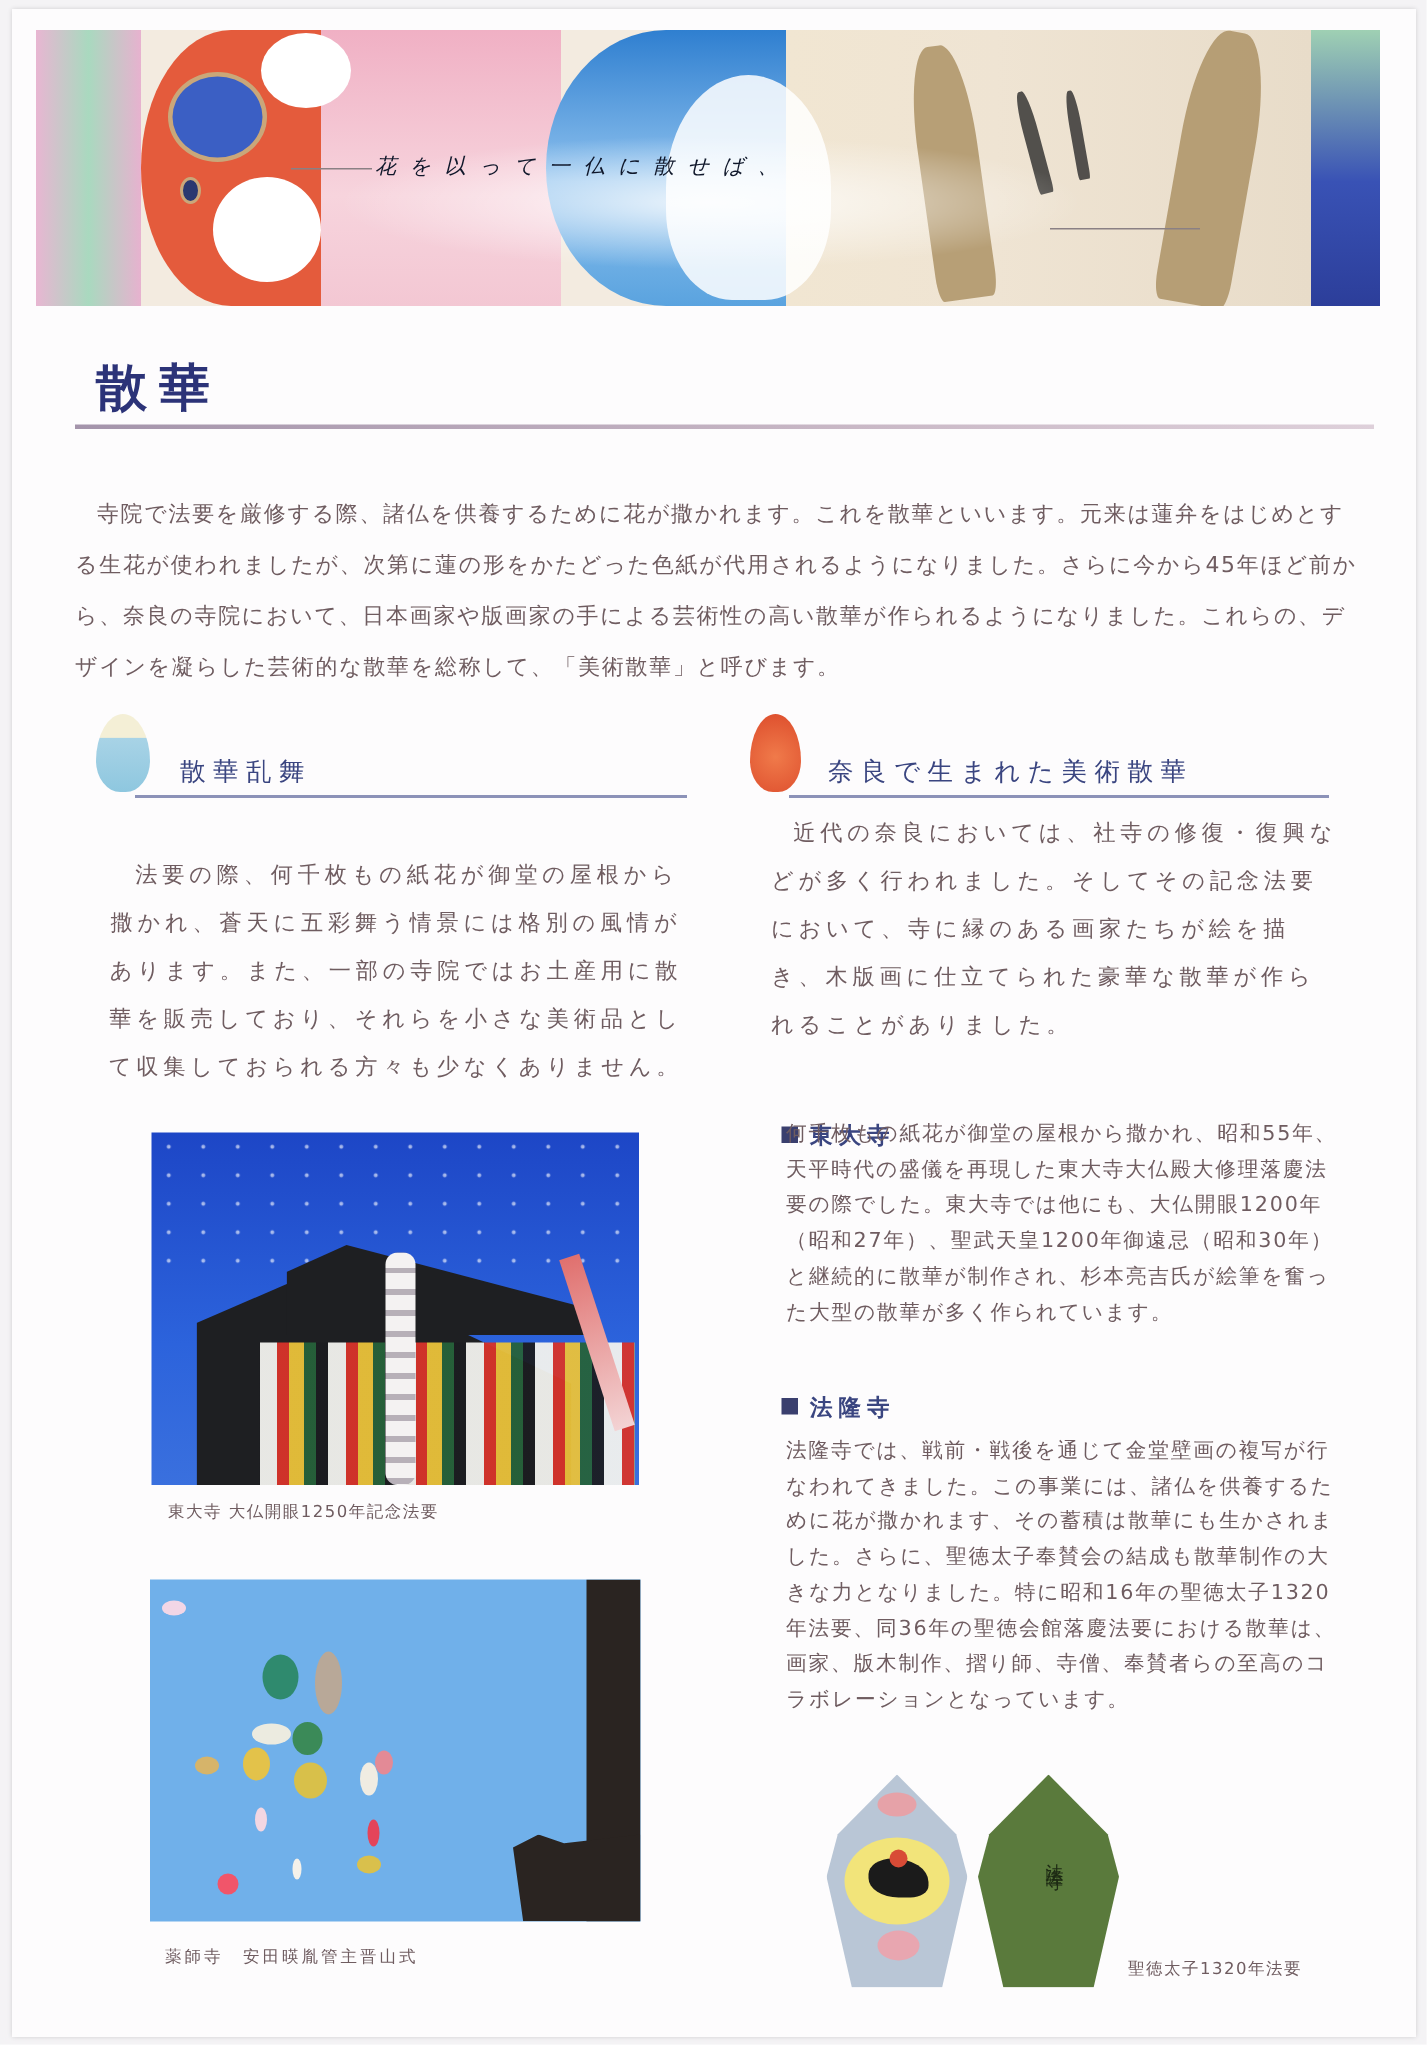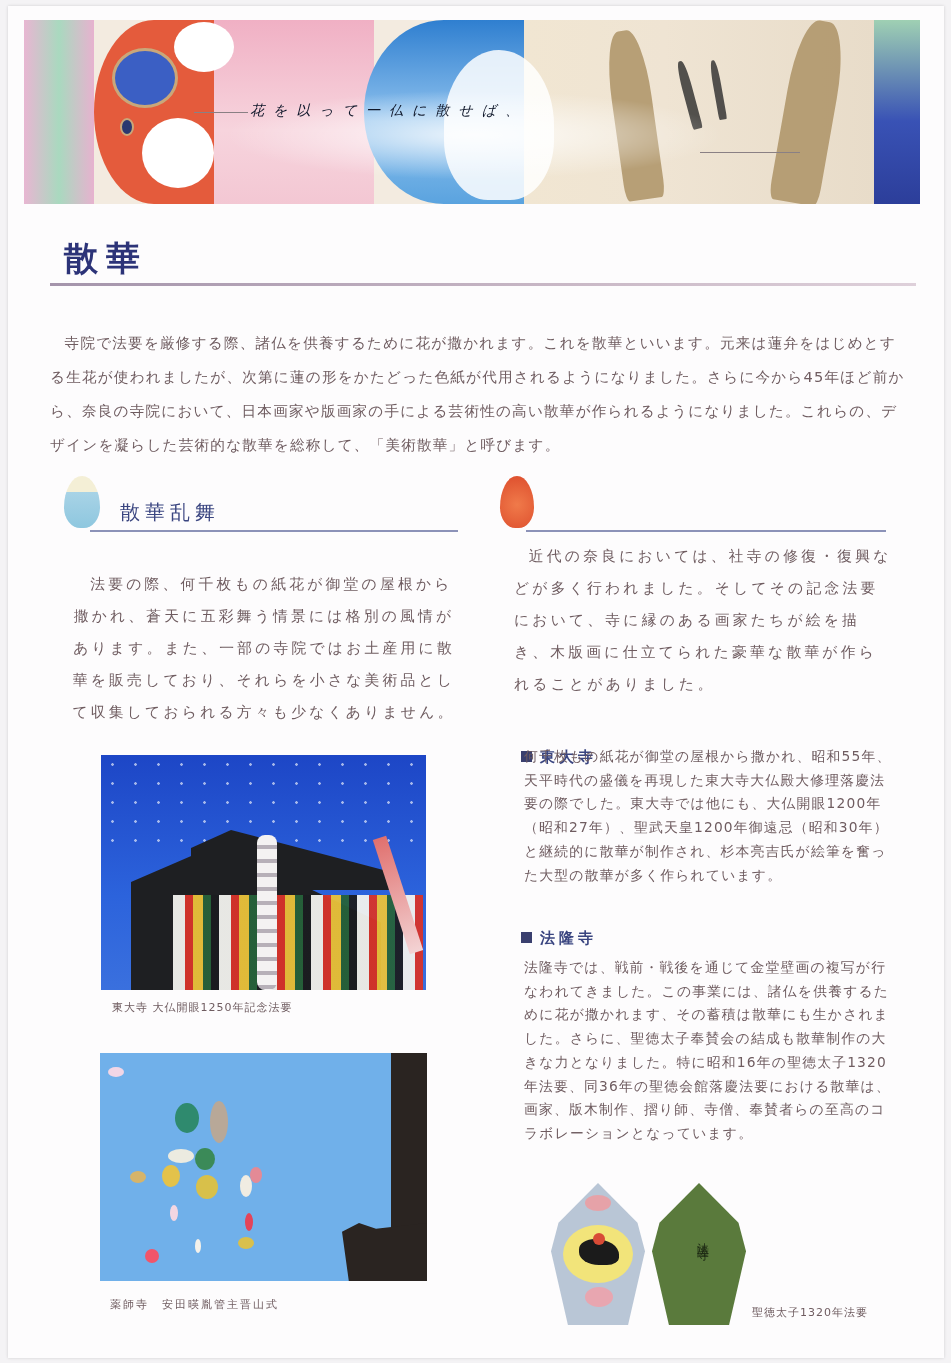--- a/index.html
+++ b/index.html
@@ -51,21 +51,21 @@
   .title-rule { position: absolute; left: 50px; top: 283px; width: 866px; height: 3px; background: linear-gradient(90deg,#a494ab,#c9b8c6 60%,#ded0da); }
   .intro { position: absolute; left: 50px; top: 297px; width: 860px; font-size: 14.6px; line-height: 34px; color: #6f5c60; letter-spacing: 1.2px; text-indent: 1em; margin-top: 29px; }
 
   
   .sec-head { position: absolute; height: 60px; }
   .sec-left { left: 60px; top: 476px; width: 398px; }
   .sec-right { left: 496px; top: 476px; width: 390px; }
   .petal { position: absolute; left: 4px; top: 0; width: 36px; height: 52px; border-radius: 50% 50% 45% 45% / 60% 60% 40% 40%; }
   .petal-blue { background: linear-gradient(180deg,#f4efd6 30%,#a8d3e6 31%,#8ec7df); }
   .petal-red { background: radial-gradient(circle at 50% 55%,#f07a4a,#dc4b2b); width: 34px; }
-  .sec-title { position: absolute; bottom: 10px; font-size: 20px; color: #3a4580; letter-spacing: 5px; white-space: nowrap; }
+  .sec-title { position: absolute; bottom: 10px; font-size: 17px; color: #3a4580; letter-spacing: 5px; white-space: nowrap; }
   .sec-left .sec-title { left: 60px; }
   .sec-right .sec-title { left: 56px; }
   .sec-rule { position: absolute; left: 30px; right: 0; bottom: 4px; height: 2px; background: #8c92b8; }
 
   .col-text { position: absolute; font-size: 14.8px; line-height: 32px; color: #6f5c60; letter-spacing: 3.2px; }
   .left-text { left: 72px; top: 568px; width: 384px; text-indent: 1em; text-align: center; }
   .right-text { left: 514px; top: 540px; width: 380px; text-indent: 1em; }
 
   .sub-head { position: absolute; font-size: 15px; color: #3a4580; letter-spacing: 4px; font-weight: bold; }
   .sub-head .sq { display: inline-block; width: 11px; height: 11px; background: #3a3f6e; margin-right: 8px; vertical-align: 0; }
@@ -169,20 +169,21 @@
   <div class="disc" style="left:45px;top:196px;width:14px;height:14px;background:#f1556a;"></div>
   <div class="disc" style="left:95px;top:186px;width:6px;height:14px;background:#f4f1ea;"></div>
   <div class="disc" style="left:138px;top:184px;width:16px;height:12px;background:#d9c04c;"></div>
   <div class="bldg"></div>
   <div class="eave"></div>
 </div>
 <div class="caption cap2">薬師寺　安田暎胤管主晋山式</div>
 
 <div class="sec-head sec-right">
   <div class="petal petal-red"></div>
+  <div class="sec-title">奈良で生まれた美術散華</div>
   <div class="sec-rule"></div>
 </div>
 <p class="col-text right-text">近代の奈良においては、社寺の修復・復興などが多く行われました。そしてその記念法要において、寺に縁のある画家たちが絵を描き、木版画に仕立てられた豪華な散華が作られることがありました。</p>
 
 <div class="sub-head sh1">
   <span class="sq"></span><span>東大寺</span>
 </div>
 <p class="sub-text st1">何千枚もの紙花が御堂の屋根から撒かれ、昭和55年、天平時代の盛儀を再現した東大寺大仏殿大修理落慶法要の際でした。東大寺では他にも、大仏開眼1200年（昭和27年）、聖武天皇1200年御遠忌（昭和30年）と継続的に散華が制作され、杉本亮吉氏が絵筆を奮った大型の散華が多く作られています。</p>
 
 <div class="sub-head sh2">

